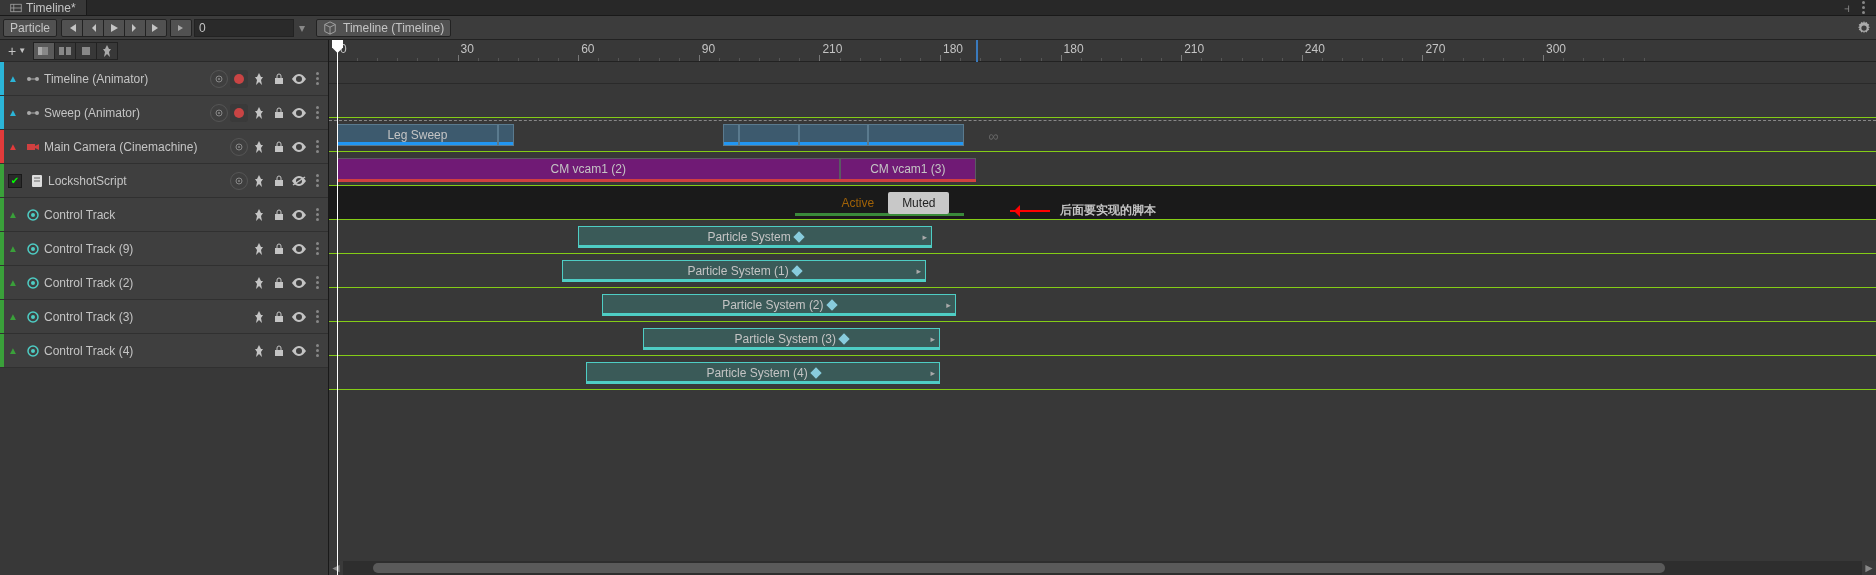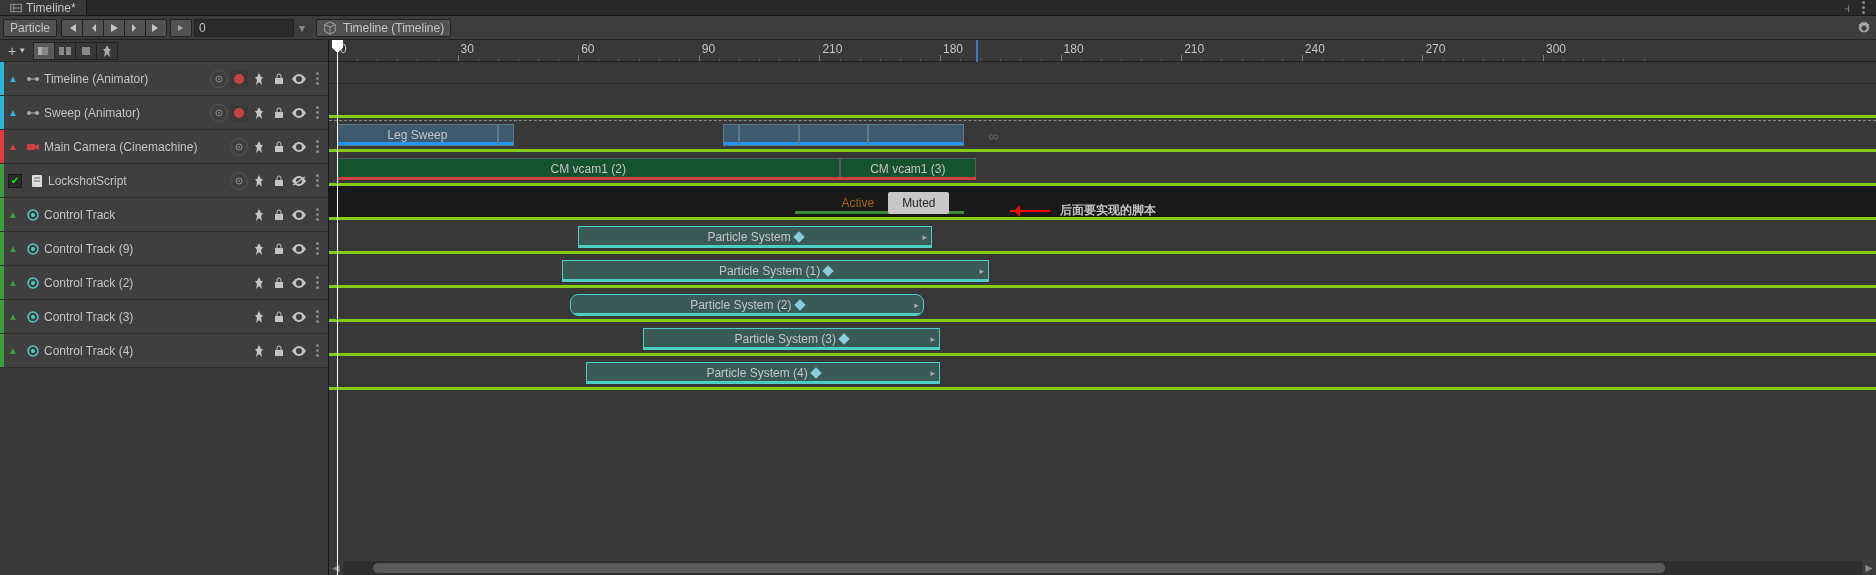--- a/index.html
+++ b/index.html
@@ -42,25 +42,25 @@
 .rec-dot{width:10px;height:10px;border-radius:50%;background:#c94444}
 .dots{width:14px;display:flex;flex-direction:column;gap:2px;align-items:center;justify-content:center}
 .dots span{width:3px;height:3px;background:#888;border-radius:50%}
 .content-panel{flex:1;display:flex;flex-direction:column;position:relative;background:#383838}
 .ruler{height:22px;position:relative;background:#383838;border-bottom:1px solid #222}
 .tick{position:absolute;top:0;height:100%;color:#999;font-size:10px}
 .tick::before{content:"";position:absolute;bottom:0;left:0;width:1px;height:6px;background:#777}
 .tick-label{position:absolute;top:2px;left:3px}
 .subtick{position:absolute;bottom:0;width:1px;height:3px;background:#555}
 .markers-lane{height:22px;background:#383838;border-bottom:1px solid #2a2a2a}
-.lane{height:34px;position:relative;background:#383838;border-bottom:3px solid #84cc16}
+.lane{height:34px;position:relative;background:#383838;border-bottom:1px solid #84cc16}
 .clip{position:absolute;top:6px;height:22px;background:#4a4a52;border:1px solid #5a5a62;display:flex;align-items:center;justify-content:center;overflow:hidden;font-size:11px}
 .clip.anim{background:#3d5a6e;border-color:#5a7a8e}
 .clip.anim::after{content:"";position:absolute;bottom:0;left:0;right:0;height:3px;background:#2196F3}
-.clip.cm{background:#14532d}
+.clip.cm{background:#701a75}
 .clip.ctrl{background:#3a5a58;border-color:#4ecdc4}
 .clip.ctrl::after{content:"";position:absolute;bottom:-1px;left:0;right:0;height:3px;background:#4ecdc4}
 .clip-arrow{position:absolute;right:4px;color:#aaa;font-size:9px}
 .clip-diamond{display:inline-block;width:8px;height:8px;background:#88ccdd;transform:rotate(45deg);margin-left:4px}
 .cm-lane-bg{position:absolute;top:6px;height:22px;background:#303030}
 .cm-redline{position:absolute;height:3px;background:#d04040;bottom:3px}
 .playhead{position:absolute;top:0;bottom:0;width:1px;background:#fff;z-index:10}
 .playhead-head{position:absolute;top:-1px;left:-5px;width:11px;height:14px;background:#fff;clip-path:polygon(0 0,100% 0,100% 60%,50% 100%,0 60%)}
 .inf{position:absolute;color:#666;font-size:14px;top:10px}
 .active-muted{position:absolute;top:6px;height:22px;display:flex;align-items:center}
@@ -668,28 +668,28 @@
             </div>
           </div>
           <div class="lane">
             <div class="clip ctrl" style="left: 249.2px; width: 353.76px;">
               <span>Particle System </span>
               <span class="clip-diamond"></span>
               <span class="clip-arrow">▸</span>
             </div>
           </div>
           <div class="lane">
-            <div class="clip ctrl" style="left: 233.12px; width: 427px;">
+            <div class="clip ctrl" style="left: 233.12px; width: 364px;">
               <span>Particle System (1) </span>
               <span class="clip-diamond"></span>
               <span class="clip-arrow">▸</span>
             </div>
           </div>
           <div class="lane">
-            <div class="clip ctrl" style="left: 241px; width: 353.76px; border-radius: 8px;">
+            <div class="clip ctrl" style="left: 273px; width: 353.76px;">
               <span>Particle System (2) </span>
               <span class="clip-diamond"></span>
               <span class="clip-arrow">▸</span>
             </div>
           </div>
           <div class="lane">
             <div class="clip ctrl" style="left: 313.52px; width: 297.48px;">
               <span>Particle System (3) </span>
               <span class="clip-diamond"></span>
               <span class="clip-arrow">▸</span>

